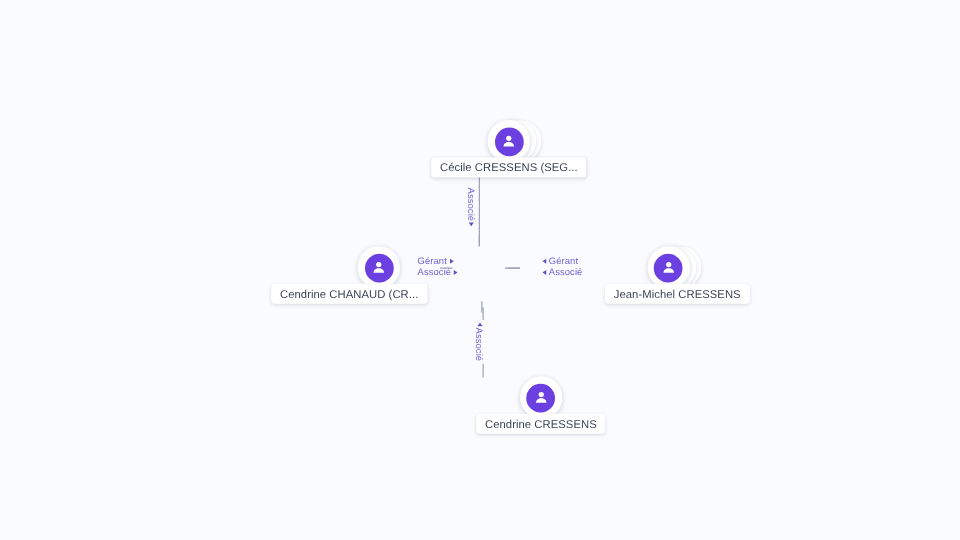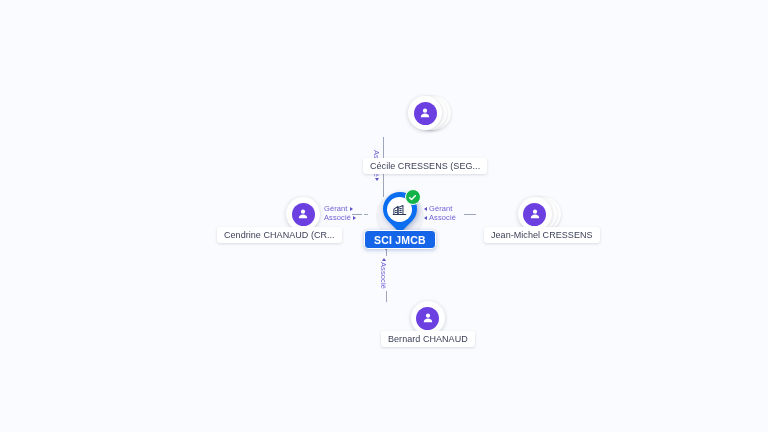--- a/index.html
+++ b/index.html
@@ -31,21 +31,21 @@
   .edge-h { height: 1px; }
 
   
   .edge-label-h {
     position: absolute;
     display: flex;
     flex-direction: column;
     align-items: flex-start;
     line-height: 9px;
     background: #fafbfe;
-    padding: 1px 8px;
+    padding: 1px 18px;
   }
   .edge-label-h .lbl-row {
     display: flex;
     align-items: center;
     gap: 2px;
     white-space: nowrap;
   }
   .edge-label-h .lbl-txt {
     font-size: 7.5px;
     color: #6f63d6;
@@ -277,21 +277,21 @@
     <span class="lbl-row">
       <span class="arrow-l"></span>
       <span class="lbl-txt">Gérant</span>
     </span>
     <span class="lbl-row">
       <span class="arrow-l"></span>
       <span class="lbl-txt">Associé</span>
     </span>
   </div>
 
-  <div class="node" style="left:363px; top:96px;gap:32px;">
+  <div class="node" style="left:345px; top:96px;">
     <div class="avatar-wrap">
       <div class="avatar-stack" style="left:9px;"></div>
       <div class="avatar-stack" style="left:5px;"></div>
       <div class="avatar-main">
         <div class="avatar-circle">
           <svg width="14" height="14" viewBox="0 0 24 24" fill="#ffffff">
             <circle cx="12" cy="8" r="3.6"></circle>
             <path d="M4.8 19.2c0-3.8 3.2-6.2 7.2-6.2s7.2 2.4 7.2 6.2z"></path>
           </svg>
         </div>
@@ -334,38 +334,17 @@
     <div class="avatar-wrap">
       <div class="avatar-main">
         <div class="avatar-circle">
           <svg width="14" height="14" viewBox="0 0 24 24" fill="#ffffff">
             <circle cx="12" cy="8" r="3.6"></circle>
             <path d="M4.8 19.2c0-3.8 3.2-6.2 7.2-6.2s7.2 2.4 7.2 6.2z"></path>
           </svg>
         </div>
       </div>
     </div>
-    <div class="node-label">Bernard CHANAUD</div>
-  </div>
-
-  <div class="company-node" style="left:364px; top:190px;">
-    <div class="company-halo"></div>
-    <div class="pin-wrap">
-      <div class="pin"></div>
-      <div class="pin-inner">
-        <svg width="15" height="15" viewBox="0 0 24 24" fill="none" stroke="#2b3a5c" stroke-width="1.7" stroke-linecap="round" stroke-linejoin="round">
-          <path d="M3 20V11.5L9.5 7v13"></path>
-          <path d="M9.5 20V9l8-3.5V20"></path>
-          <path d="M2 20h20"></path>
-          <path d="M12.4 10.6h2.4M12.4 13.6h2.4M12.4 16.6h2.4"></path>
-          <path d="M5.4 13.6h1.6M5.4 16.6h1.6"></path>
-        </svg>
-      </div>
-      <div class="verified-badge">
-        <svg width="9" height="9" viewBox="0 0 24 24" fill="none" stroke="#ffffff" stroke-width="4" stroke-linecap="round" stroke-linejoin="round">
-          <path d="M4.5 12.5l5 5 10-10"></path>
-        </svg>
-      </div>
-    </div>
-    <div class="company-label">SCI JMCB</div>
-  </div>
+    <div class="node-label">Cendrine CRESSENS</div>
+  </div>
+
 
 </div>
 
 </body></html>

